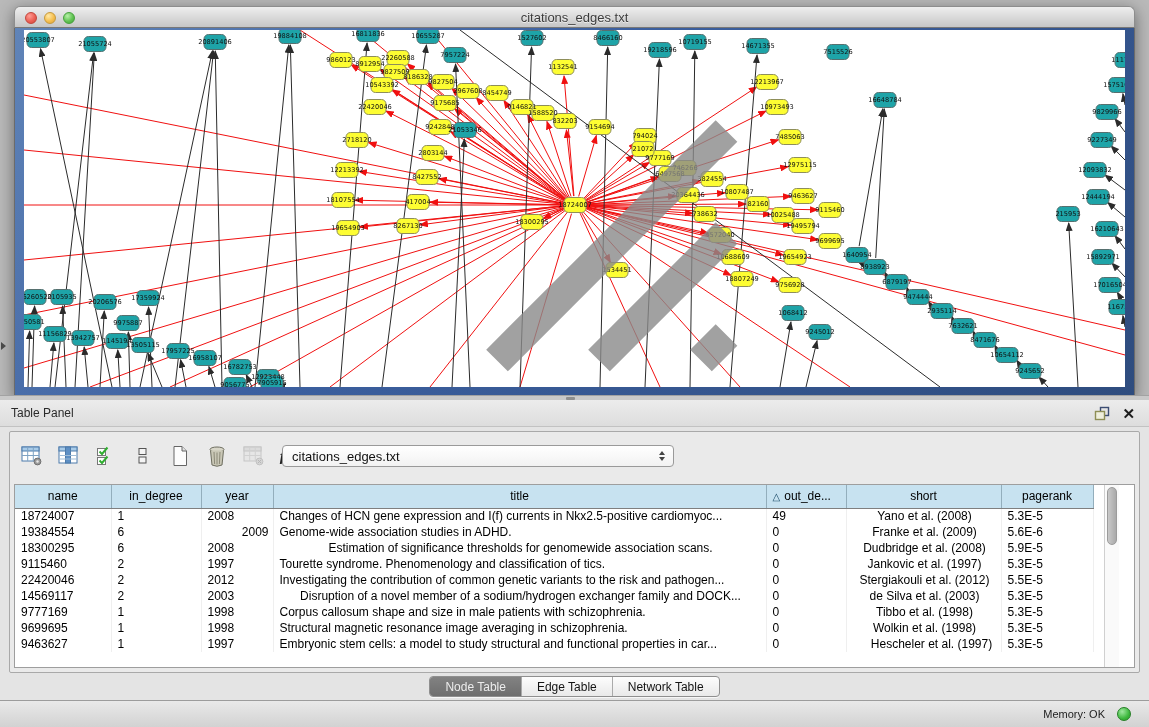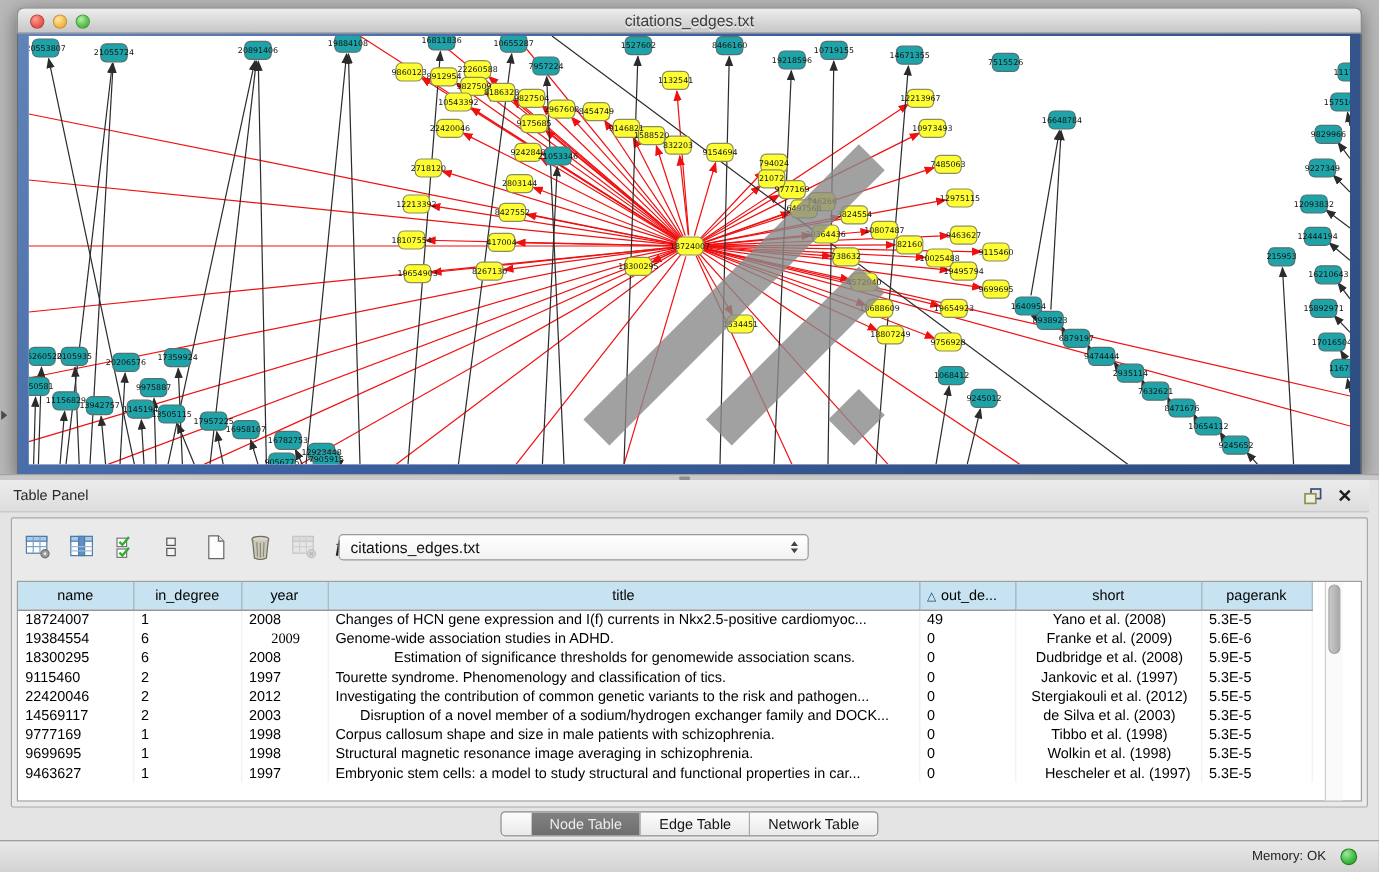--- a/index.html
+++ b/index.html
@@ -28,21 +28,21 @@
 
   .west-arrow { position:absolute; left:1px; top:342px; width:0; height:0;
     border-top:4px solid transparent; border-bottom:4px solid transparent; border-left:5px solid #4a4a4a; }
 
   
   .splitter { position:absolute; left:0; top:395px; width:100%; height:5px; background:#c9c9c9; border-top:1px solid #a2a2a2; }
   .splitter .dot { position:absolute; left:566px; top:1px; width:9px; height:3px; background:#8f8f8f; border-radius:1px; }
 
   
   .table-panel { position:absolute; left:0; top:400px; width:1149px; height:300px; background:#e4e4e4; }
-  .panel-titlebar { position:absolute; left:0; top:0; right:8px; height:27px; background:linear-gradient(#ececec,#dddddd);
+  .panel-titlebar { position:absolute; left:0; top:0; right:0; height:27px; background:linear-gradient(#ececec,#dddddd);
     border-bottom:1px solid #c2c2c2; display:flex; align-items:center; }
   .panel-title { font-size:12px; color:#2a2a2a; padding-left:11px; }
   .panel-title-icons { margin-left:auto; display:flex; align-items:center; gap:12px; padding-right:14px; }
   .close-x { font-size:15px; font-weight:bold; color:#1c1c1c; line-height:1; cursor:default; }
 
   .panel-inner { position:absolute; left:9px; right:9px; top:31px; height:242px;
     background:#eaeaea; border:1px solid #a9a9a9; border-radius:2px; }
 
   .toolbar { position:absolute; left:0; top:0; right:0; height:48px; display:flex; align-items:center; }
   .tool { margin-left:13px; display:flex; align-items:center; justify-content:center; width:24px; height:24px; }
@@ -62,21 +62,21 @@
     border-right:1px solid #93aebc; border-bottom:1px solid #7f7f7f; overflow:hidden; white-space:nowrap; }
   th .sortglyph { font-size:10px; color:#1a4a66; margin-right:4px; }
   td { height:16px; font-size:12px; color:#000; padding:0 4px 0 6px; overflow:hidden; white-space:nowrap;
     text-overflow:ellipsis; border-right:1px solid #efefef; }
   .vscroll { position:absolute; right:15px; top:0; bottom:0; width:15px; background:#fafafa; border-left:1px solid #d0d0d0; }
   .vthumb { position:absolute; left:2px; top:2px; width:10px; height:58px; border-radius:5px;
     background:linear-gradient(90deg,#c9c9c9,#a9a9a9); border:1px solid #9b9b9b; }
 
   .tabs { position:absolute; left:0; right:0; top:276px; display:flex; justify-content:center; }
   .tabgroup { display:flex; height:21px; border:1px solid #8f8f8f; border-radius:4px; overflow:hidden;
-    background:linear-gradient(#fdfdfd,#e9e9e9); box-shadow:0 1px 0 rgba(255,255,255,.7);padding-left:25px; }
+    background:linear-gradient(#fdfdfd,#e9e9e9); box-shadow:0 1px 0 rgba(255,255,255,.7); }
   .tab { font-size:12px; color:#141414; padding:0 15px; display:flex; align-items:center; border-left:1px solid #aaaaaa; }
   .tab:first-child { border-left:none; }
   .tab.active { background:linear-gradient(#828282,#6e6e6e); color:#ececec; }
 
   
   .statusbar { position:absolute; left:0; bottom:0; width:1149px; height:27px;
     background:linear-gradient(#e9e9e9,#d2d2d2); border-top:1px solid #9c9c9c; }
   .mem { position:absolute; right:44px; top:7px; font-size:11px; color:#222; }
   .memdot { position:absolute; right:18px; top:6px; width:14px; height:14px; border-radius:50%;
     background:radial-gradient(circle at 35% 30%, #9fe89f, #3db83d 60%, #2a9a2a); border:1px solid #237f23; }
@@ -549,21 +549,21 @@
               <td style="text-align: left;">1</td>
               <td style="text-align: left;">2008</td>
               <td style="text-align: left;">Changes of HCN gene expression and I(f) currents in Nkx2.5-positive cardiomyoc...</td>
               <td style="text-align: left;">49</td>
               <td style="text-align: center;">Yano et al. (2008)</td>
               <td style="text-align: left;">5.3E-5</td>
             </tr>
             <tr>
               <td style="text-align: left;">19384554</td>
               <td style="text-align: left;">6</td>
-              <td style="text-align: center; font-family: Liberation Serif, serif;">2009</td>
+              <td style="text-align: right;">2009</td>
               <td style="text-align: left;">Genome-wide association studies in ADHD.</td>
               <td style="text-align: left;">0</td>
               <td style="text-align: center;">Franke et al. (2009)</td>
               <td style="text-align: left;">5.6E-6</td>
             </tr>
             <tr>
               <td style="text-align: left;">18300295</td>
               <td style="text-align: left;">6</td>
               <td style="text-align: left;">2008</td>
               <td style="text-align: center;">Estimation of significance thresholds for genomewide association scans.</td>

